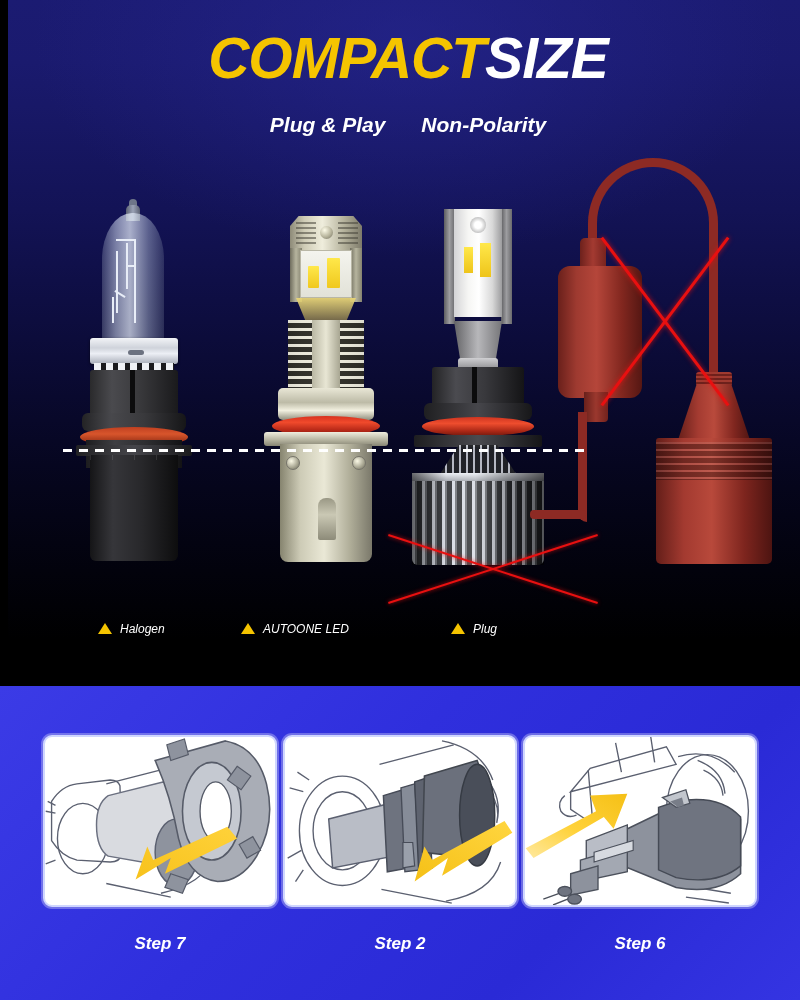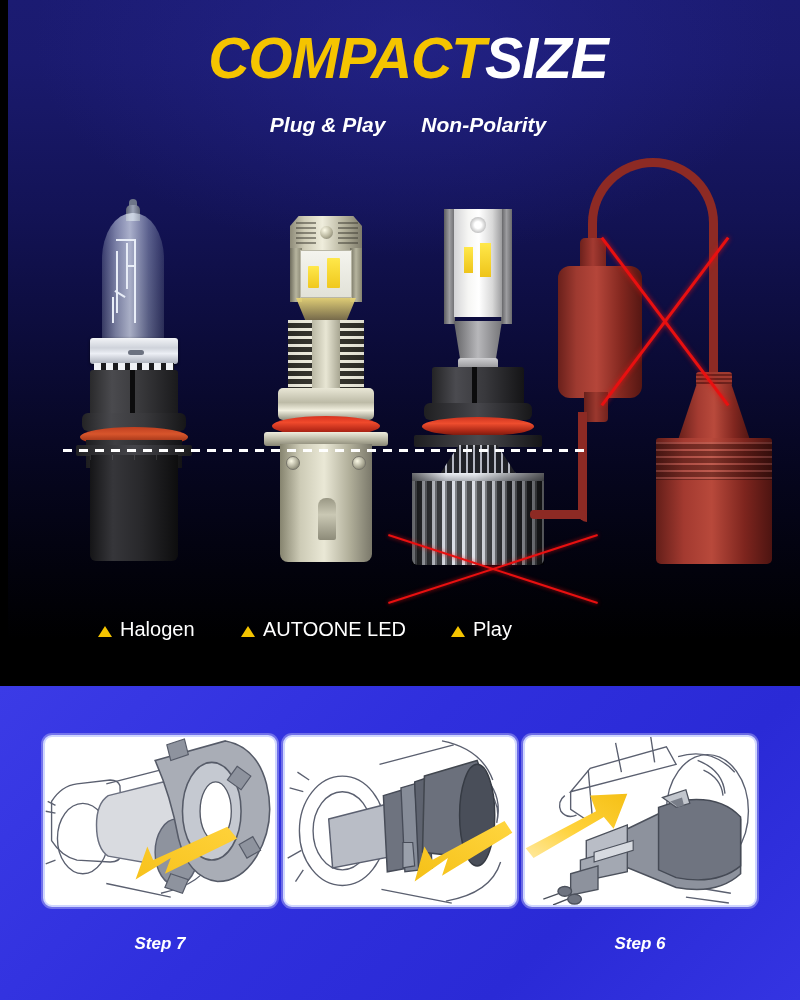--- a/index.html
+++ b/index.html
@@ -399,21 +399,21 @@
   }
   .xbar2.a { transform:rotate(18deg); }
   .xbar2.b { transform:rotate(-18deg); }
 
   
   #legend {
     position:absolute; left:0; top:618px; width:800px; height:30px; z-index:50;
   }
   .legend-item {
     position:absolute; white-space:nowrap;
-    color:#ffffff; font-size:20px; 
+    color:#ffffff; font-size:12px; font-style:italic;
     line-height:22px;
   }
   .legend-item .tri {
     display:inline-block;
     width:0; height:0;
     border-left:7px solid transparent;
     border-right:7px solid transparent;
     border-bottom:11px solid #F5C400;
     margin-right:8px;
     vertical-align:-1px;
@@ -564,21 +564,21 @@
   <div id="align-line"></div>
 
   <div id="legend">
     <div class="legend-item" id="lg-0">
       <span class="tri"></span><span>Halogen</span>
     </div>
     <div class="legend-item" id="lg-1">
       <span class="tri"></span><span>AUTOONE LED</span>
     </div>
     <div class="legend-item" id="lg-2">
-      <span class="tri"></span><span>Play</span>
+      <span class="tri"></span><span>Plug</span>
     </div>
   </div>
 </div>
 
 <div id="steps-section">
 
   <div class="step-card" id="card-0">
     <svg class="step-svg" viewBox="0 0 234 172">
       <g fill="none" stroke="#5b6070" stroke-width="1.4">
         <path d="M6 66 q10 -16 26 -18 l34 -4 q8 0 10 6 l2 70 q-2 8 -12 8 l-34 -2 q-16 -4 -26 -20 z"></path>
@@ -665,14 +665,15 @@
           <stop offset="0" stop-color="#ffe9a0"></stop>
             <stop offset="0.45" stop-color="#ffd23a"></stop>
           <stop offset="1" stop-color="#f5c016"></stop>
         </linearGradient>
       </defs>
       <path d="M0 114 L72 76 L66 60 L104 58 L90 94 L80 82 L8 124 Z" fill="url(#ar3)"></path>
     </svg>
   </div>
 
   <div class="step-label" id="lbl-0">Step 7</div>
+  <div class="step-label" id="lbl-1">Step 2</div>
   <div class="step-label" id="lbl-2">Step 6</div>
 </div>
 
 </body></html>

